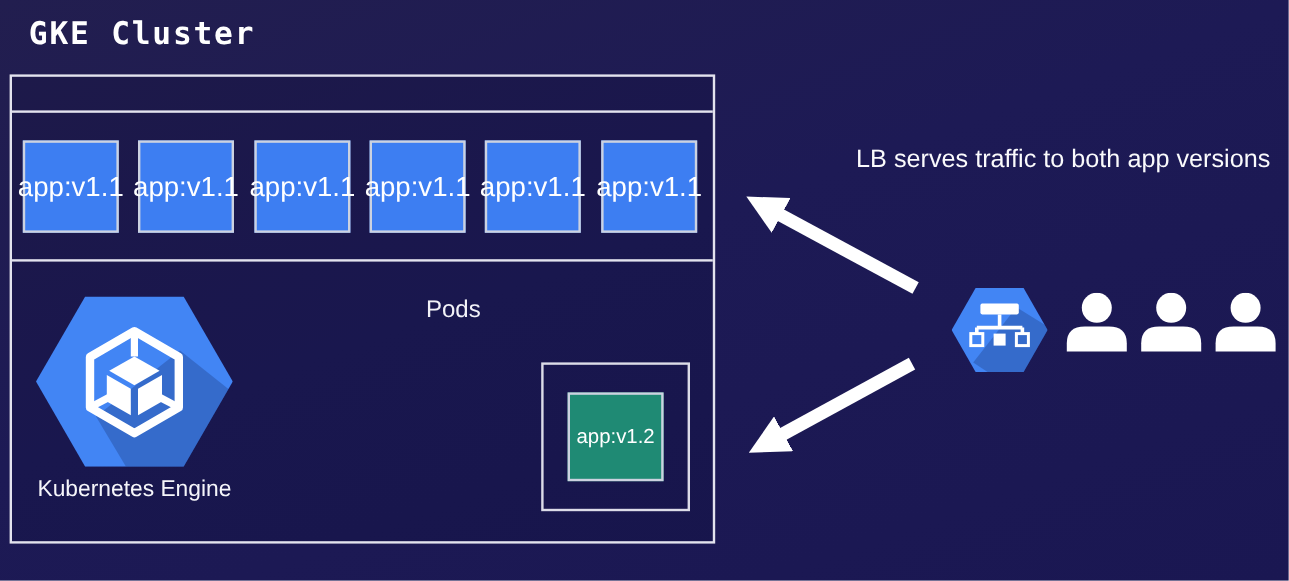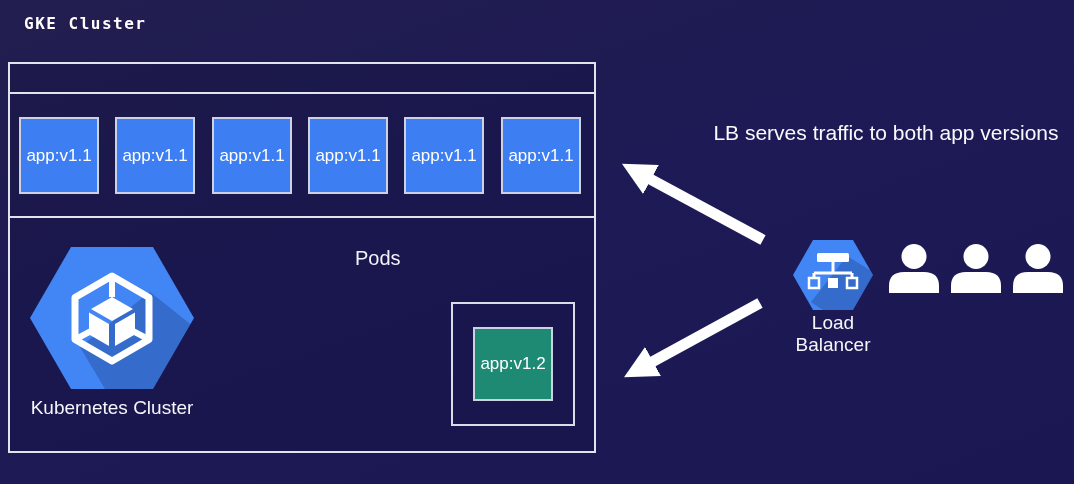--- a/index.html
+++ b/index.html
@@ -14,21 +14,21 @@
     height: 484px;
     background: linear-gradient(160deg, #221e4f 0%, #1d1a55 45%, #1a1752 100%);
     overflow: hidden;
   }
   .page-title {
     position: absolute;
     left: 24px;
     top: 14px;
     font-family: "DejaVu Sans Mono", monospace;
     font-weight: bold;
-    font-size: 16px;
+    font-size: 26px;
     letter-spacing: 1.5px;
     color: #ffffff;
     white-space: nowrap;
   }
   .cluster-box {
     position: absolute;
     left: 8px;
     top: 62px;
     width: 588px;
     height: 391px;
@@ -47,21 +47,21 @@
   .pod-square {
     position: absolute;
     top: 53px;
     width: 80px;
     height: 77px;
     background: #3d7ef2;
     border: 2px solid #ccd2e0;
     display: flex;
     align-items: center;
     justify-content: center;
-    font-size: 17px;
+    font-size: 23px;
     color: #ffffff;
     white-space: nowrap;
   }
   .pod-square.p0 { left: 9px; }
   .pod-square.p1 { left: 105px; }
   .pod-square.p2 { left: 202px; }
   .pod-square.p3 { left: 298px; }
   .pod-square.p4 { left: 394px; }
   .pod-square.p5 { left: 491px; }
   .pods-label {
@@ -190,21 +190,21 @@
 
       <line x1="82" y1="29" x2="82" y2="50" stroke="#ffffff" stroke-width="6"></line>
       <line x1="45" y1="92.5" x2="63" y2="83" stroke="#ffffff" stroke-width="6"></line>
       <line x1="119" y1="92.5" x2="101" y2="83" stroke="#ffffff" stroke-width="6"></line>
 
       <polygon points="82,50 103,62 82,74 61,62" fill="#ffffff"></polygon>
       <polygon points="59,65.5 79,77 79,99 59,87.5" fill="#ffffff"></polygon>
       <polygon points="105,65.5 85,77 85,99 105,87.5" fill="#ffffff"></polygon>
     </svg>
 
-    <div class="gke-label">Kubernetes Cluster</div>
+    <div class="gke-label">Kubernetes Engine</div>
 
     <div class="canary-box">
       <div class="canary-pod">app:v1.2</div>
     </div>
   </div>
 
   <div class="annotation">LB serves traffic to both app versions</div>
 
   <svg class="lb-icon-svg" viewBox="0 0 80 70">
     <defs>
@@ -217,21 +217,20 @@
     <rect x="24" y="13" width="32" height="9" rx="1.5" fill="#ffffff"></rect>
     <line x1="40" y1="22" x2="40" y2="33" stroke="#ffffff" stroke-width="3"></line>
     <line x1="21" y1="33" x2="59" y2="33" stroke="#ffffff" stroke-width="3"></line>
     <line x1="21" y1="33" x2="21" y2="38" stroke="#ffffff" stroke-width="3"></line>
     <line x1="59" y1="33" x2="59" y2="38" stroke="#ffffff" stroke-width="3"></line>
     <rect x="16" y="38" width="10" height="10" fill="none" stroke="#ffffff" stroke-width="2.5"></rect>
     <rect x="35" y="38" width="10" height="10" fill="#ffffff"></rect>
     <rect x="54" y="38" width="10" height="10" fill="none" stroke="#ffffff" stroke-width="2.5"></rect>
   </svg>
 
-  <div class="lb-label">Load Balancer</div>
 
   <svg class="user-svg u0" viewBox="0 0 52 50">
     <circle cx="26" cy="12.5" r="12.5" fill="#ffffff"></circle>
     <path d="M1,49 L1,42 Q1,28 16,28 L36,28 Q51,28 51,42 L51,49 Z" fill="#ffffff"></path>
   </svg>
   <svg class="user-svg u1" viewBox="0 0 52 50">
     <circle cx="26" cy="12.5" r="12.5" fill="#ffffff"></circle>
     <path d="M1,49 L1,42 Q1,28 16,28 L36,28 Q51,28 51,42 L51,49 Z" fill="#ffffff"></path>
   </svg>
   <svg class="user-svg u2" viewBox="0 0 52 50">

